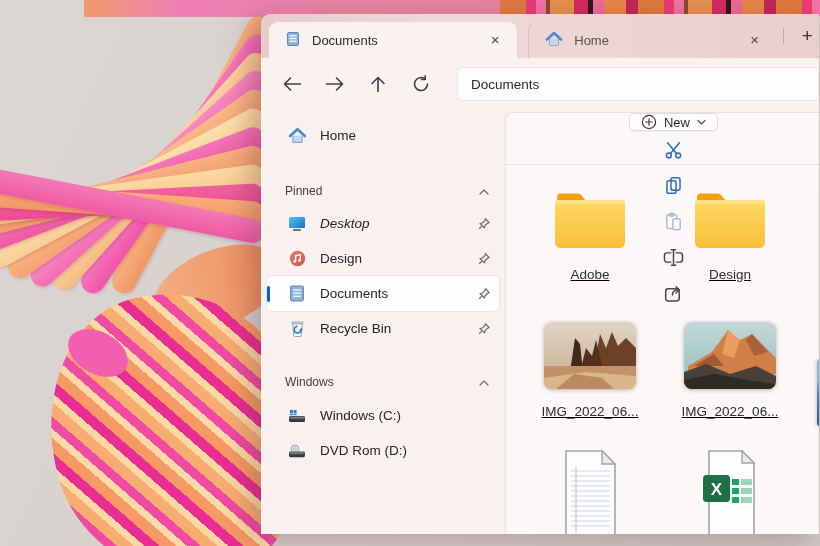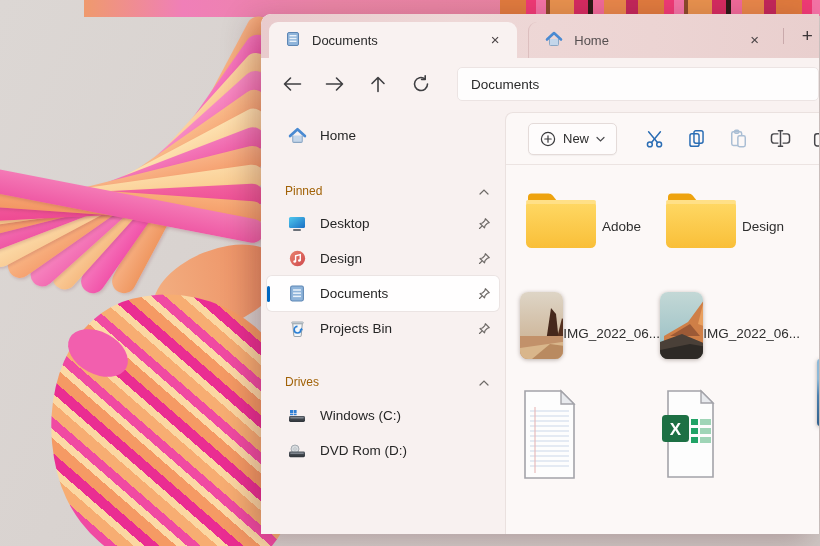--- a/index.html
+++ b/index.html
@@ -68,41 +68,41 @@
     position:relative; }
   .srow .ric { width:20px; height:20px; margin-right:13px; display:flex;
     align-items:center; justify-content:center; flex:none; }
   .srow .pin { margin-left:auto; width:14px; height:14px; display:flex;
     align-items:center; justify-content:center; }
   .srow.selected { background:#fffefe; box-shadow:0 0 0 1px rgba(0,0,0,.05); }
   .srow.selected::before { content:""; position:absolute; left:0; top:50%;
     transform:translateY(-50%); width:3px; height:16px; border-radius:2px;
     background:#0067c0; }
   .shead { display:flex; align-items:center; height:24px; padding:0 16px 0 24px;
-    font-size:12px; color:#a16207; }
+    font-size:12px; color:#404040; }
   .shead .chev { margin-left:auto; }
-  .gap-a { margin-top:26px; } .gap-b { margin-top:3px; } .gap-c { margin-top:24px; }
+  .gap-a { margin-top:26px; } .gap-b { margin-top:3px;font-style:italic; } .gap-c { margin-top:24px; }
   .gap-d { margin-top:4px; }
 
   
   .main { flex:1; position:relative; background:#fcf8f7; margin-top:2px;
     border-top-left-radius:8px; border-top:1px solid #eae1df;
     border-left:1px solid #eae1df; overflow:hidden; }
   .cmdbar { height:52px; display:flex; align-items:center; padding-left:22px;
-    border-bottom:1px solid #ece4e2; }
+    border-bottom:1px solid #ece4e2;flex-direction:column; }
   .newbtn { height:32px; display:flex; align-items:center; gap:7px; padding:0 11px;
     background:#fefcfc; border:1px solid #e4dbd9; border-radius:5px;
     font-size:13px; color:#2c2c2c; box-shadow:0 1px 1px rgba(0,0,0,.04); }
   .cmd-divider { width:1px; height:24px; background:#ddd3d1; margin:0 3px 0 13px; }
   .cmdico { width:42px; height:36px; display:flex; align-items:center;
     justify-content:center; border-radius:5px; flex:none; }
 
   .content { position:relative; padding-left:14px; }
   .frow { display:flex; }
-  .tile { width:140px; display:flex; flex-direction:row; align-items:center; }
+  .tile { width:140px; display:flex; flex-direction:column; align-items:center;text-decoration:underline; }
   .tile .tname { margin-top:15px; font-size:13.5px; color:#2e2e2e; white-space:nowrap; }
   .row-folders { margin-top:21px; }
   .row-images  { margin-top:40px;text-align:center; }
   .row-docs    { margin-top:30px; }
   .thumb { width:92px; height:67px; border-radius:8px; overflow:hidden;
     box-shadow:0 1px 4px rgba(60,40,30,.35); }
   .img-sliver { position:absolute; left:311px; top:173px; width:9px; height:67px;
     border-radius:3px 0 0 3px; box-shadow:0 1px 4px rgba(60,40,30,.35);
     background:linear-gradient(180deg,#8db9d8 0 30%,#4a7fae 55%,#30608c); }
 </style>
@@ -284,33 +284,33 @@
 
         <div class="srow">
           <span class="ric">
             <svg width="15" height="17" viewBox="0 0 14 16">
               <path d="M2.5 3.5 h9 l-1 11 a1.2 1.2 0 0 1 -1.2 1 h-4.6 a1.2 1.2 0 0 1 -1.2 -1 z" fill="#f4f7f9" stroke="#9aa4ab"></path>
               <rect x="1.5" y="1.8" width="11" height="1.6" rx="0.8" fill="#cfd6db" stroke="#9aa4ab" stroke-width="0.7"></rect>
               <path d="M7 6 a3.1 3.1 0 1 0 3.1 3.1" fill="none" stroke="#2a7fd4" stroke-width="1.5"></path>
               <polygon points="10.8,7.2 8.9,9.4 12.2,9.6" fill="#2a7fd4"></polygon>
             </svg>
           </span>
-          <span>Projects Bin</span>
+          <span>Recycle Bin</span>
           <span class="pin">
             <svg width="13" height="13" viewBox="0 0 12 12">
                 <g fill="none" stroke="#6e6a67" stroke-width="1.1" stroke-linecap="round" stroke-linejoin="round">
                   <path d="M6.8 1.6 L10.4 5.2 L8.7 5.8 L6.5 8 L6 10.1 L1.9 6 L4.1 5.5 L6.3 3.3 Z"></path>
                   <line x1="1.4" y1="10.6" x2="3.4" y2="8.6"></line>
                 </g>
               </svg>
           </span>
         </div>
 
         <div class="shead gap-c">
-          <span>Drives</span>
+          <span>Windows</span>
           <span class="chev">
             <svg width="10" height="6" viewBox="0 0 10 6">
                 <polyline points="1,5 5,1 9,5" fill="none" stroke="#6e6a67" stroke-width="1.2" stroke-linecap="round"></polyline>
               </svg>
           </span>
         </div>
 
         <div class="srow gap-d">
           <span class="ric">
             <svg width="18" height="16" viewBox="0 0 18 16">

